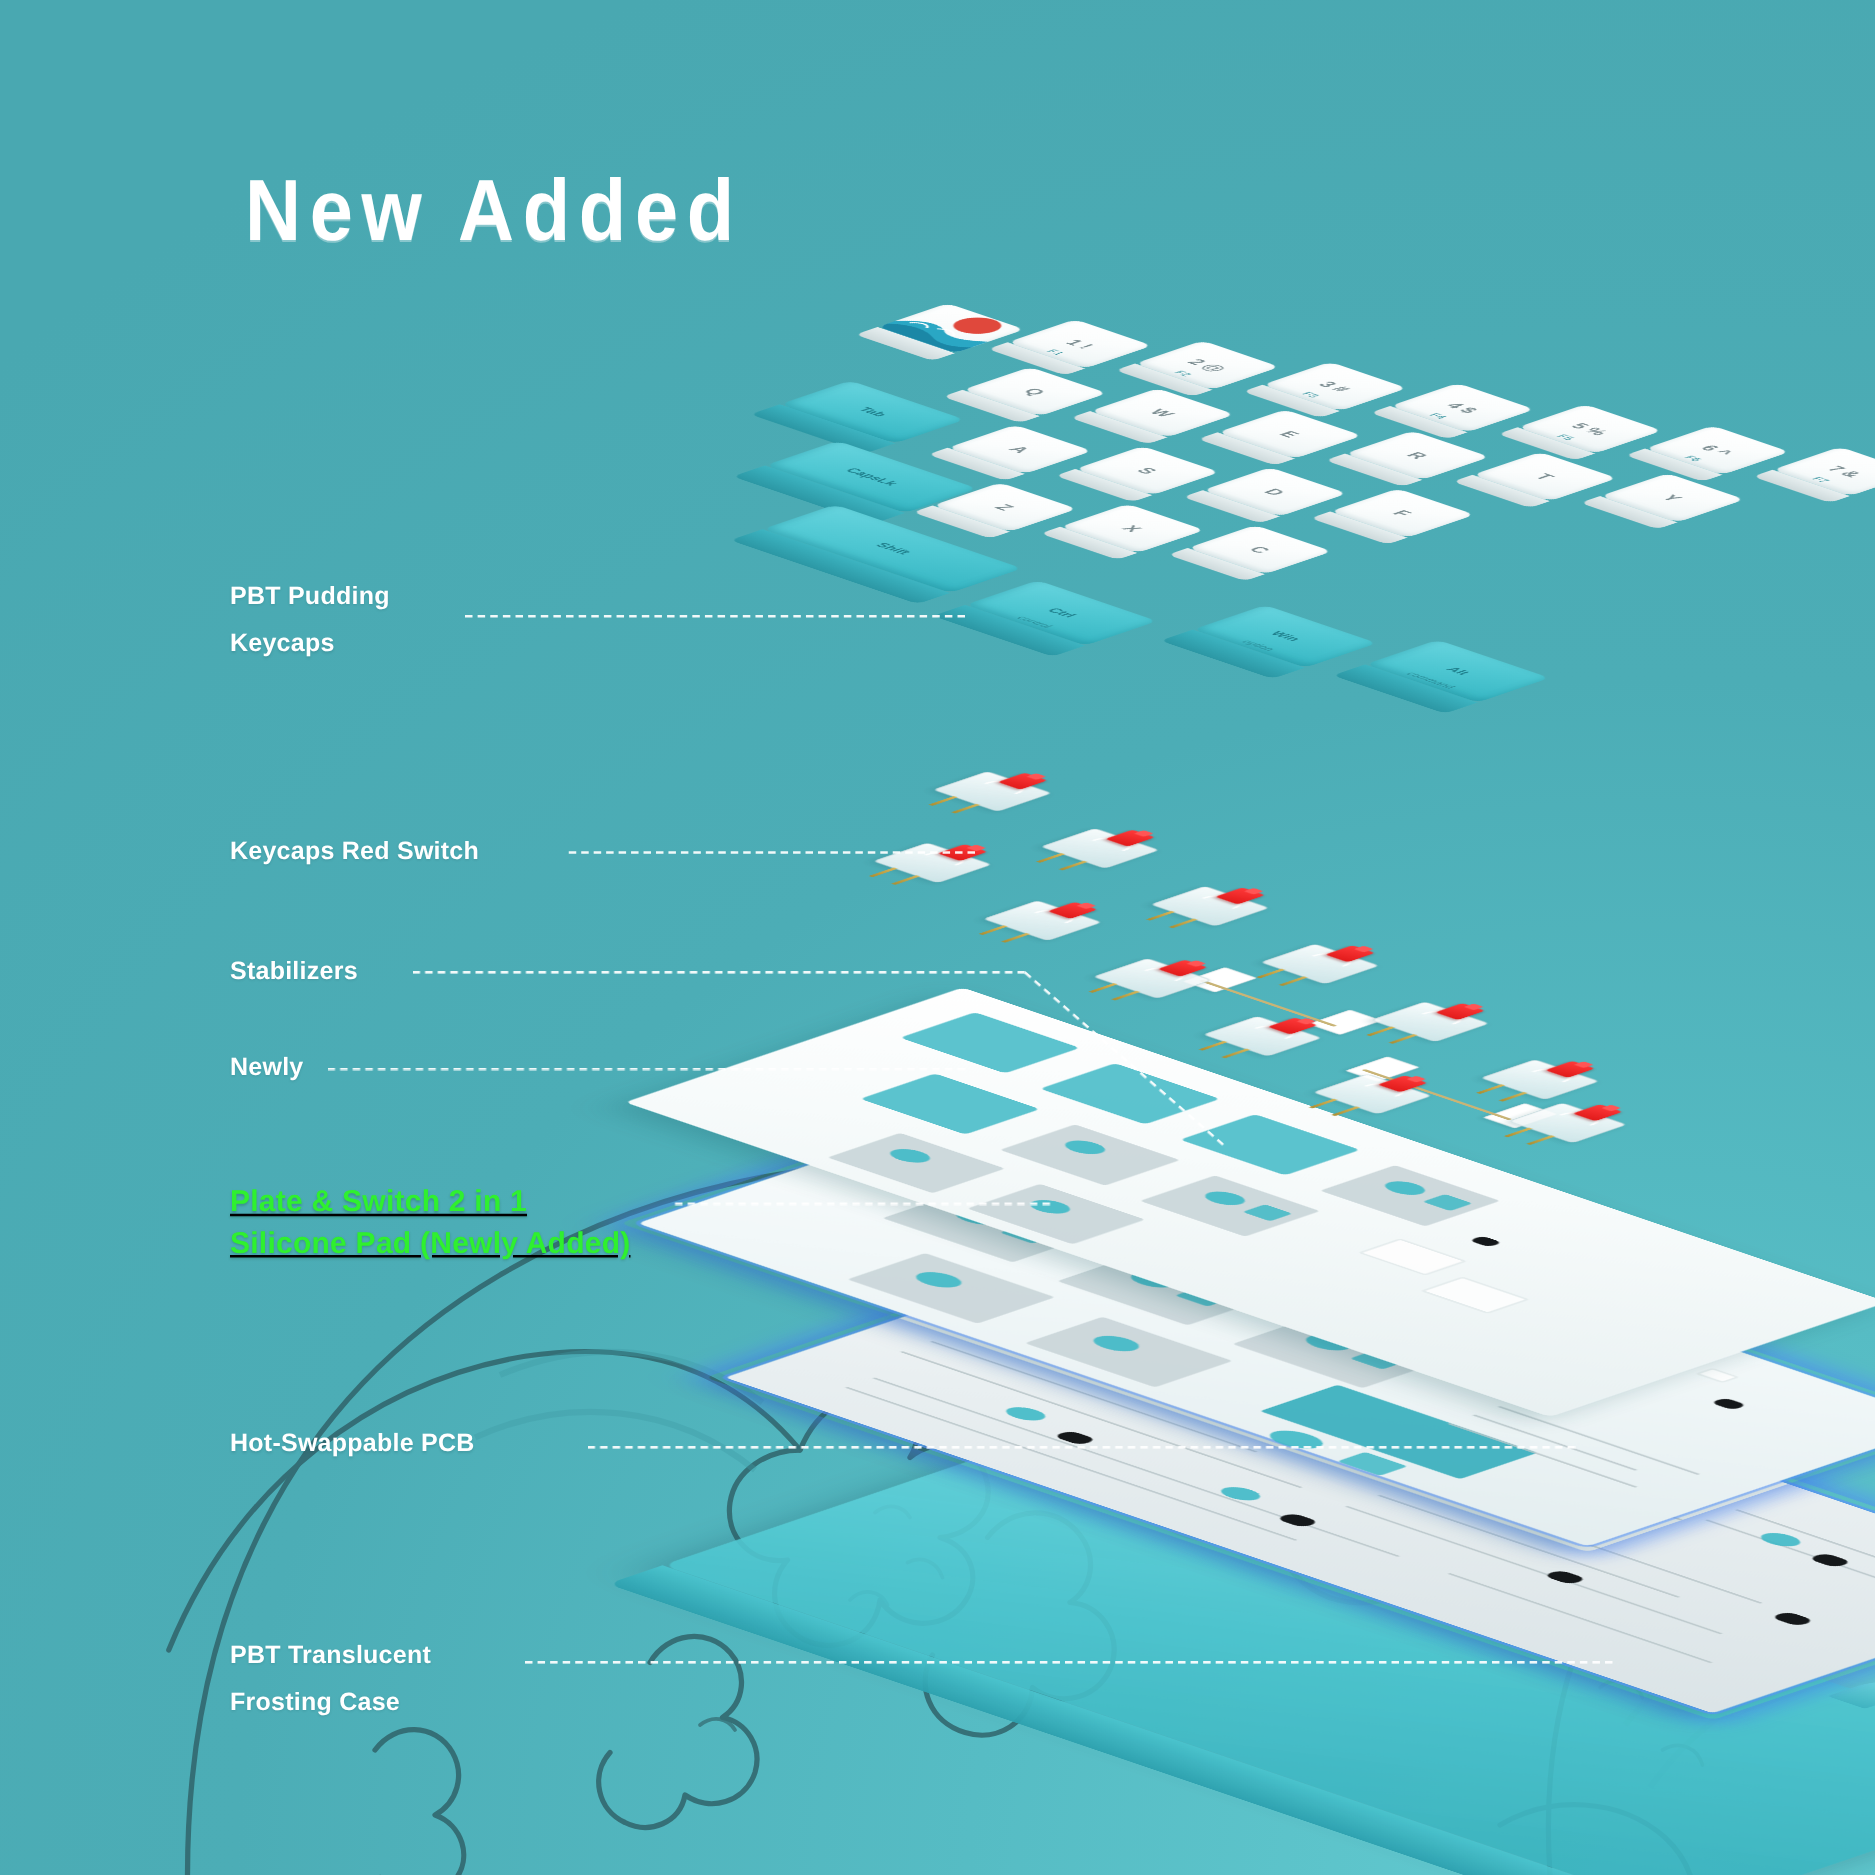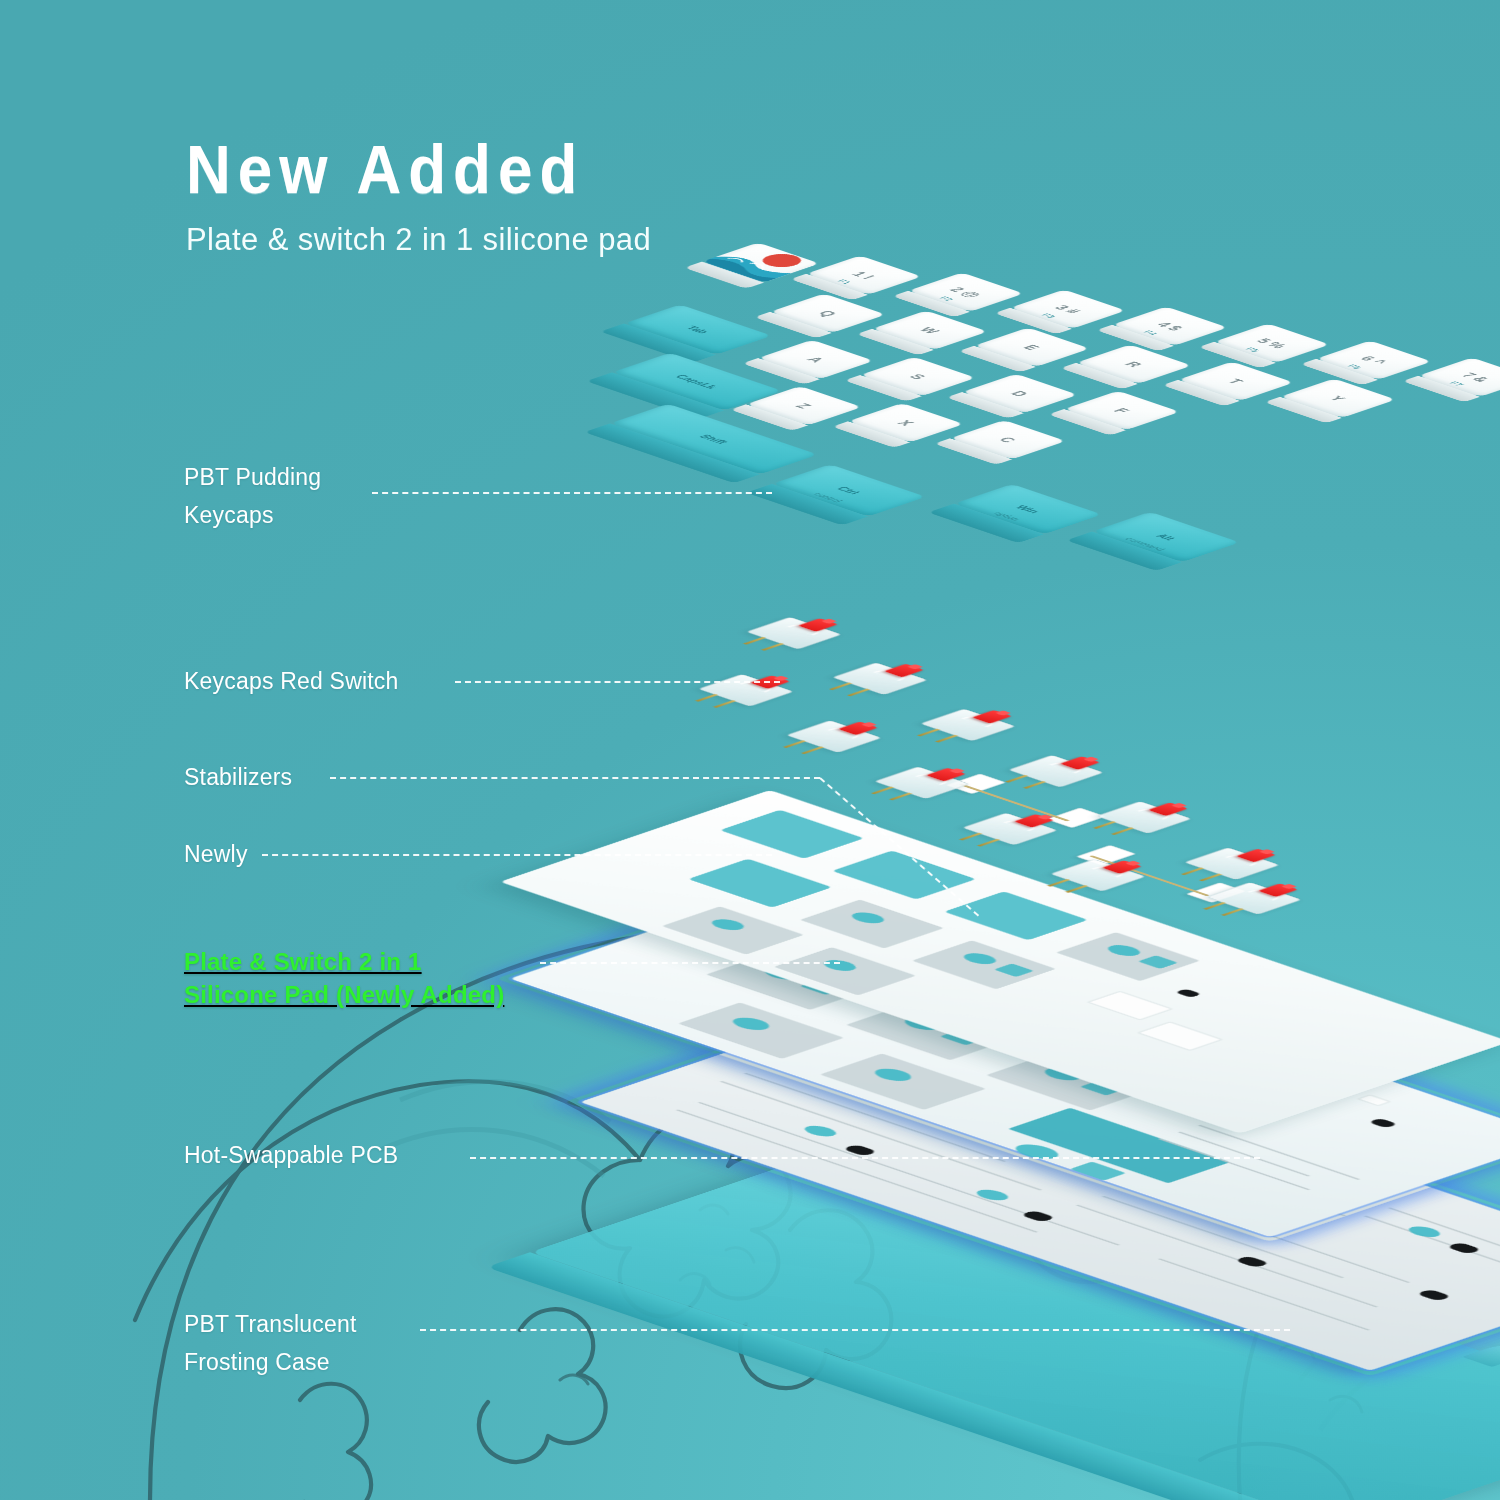--- a/index.html
+++ b/index.html
@@ -15,37 +15,37 @@
   #stage {
     position:absolute; inset:0;
     width:1500px; height:1500px;
     overflow:hidden;
     background:
       radial-gradient(130% 110% at 88% 100%, #63cbd1 0%, #56bcc4 28%, #4cadb6 58%, #49a8b1 100%);
   }
   .bg-wave-svg { position:absolute; inset:0; width:1500px; height:1500px; pointer-events:none; }
 
   
-  .title-wrap { position:absolute; left:186px; top:135px; z-index:60; }
+  .title-wrap { position:absolute; left:196px; top:135px; z-index:60; }
   .main-title {
     font-family:"Liberation Sans", sans-serif;
     font-size:62px; font-weight:700; color:#ffffff;
     letter-spacing:7px; line-height:1;
     text-shadow:0 1px 0 rgba(255,255,255,.35);
     transform:scaleY(1.12); transform-origin:left top;
   }
   .sub-title {
     margin-top:26px;
     font-size:31px; font-weight:400; color:#f4fdfd;
     letter-spacing:.4px; line-height:1.1;
   }
 
   .callout { position:absolute; z-index:70; display:flex; align-items:flex-start; }
   .callout .lbl {
-    color:#ffffff; font-size:23px; line-height:38px; font-weight:400;
+    color:#ffffff; font-size:20px; line-height:38px; font-weight:700;
     white-space:pre-line; letter-spacing:.2px;
     text-shadow:0 1px 2px rgba(20,70,75,.18);
   }
   .callout.green .lbl { color:#2ff02f; font-weight:700; font-size:24px; line-height:33px;
     text-shadow:0 1px 2px rgba(10,60,20,.25); }
 
   
   .leader {
     position:absolute; z-index:65; height:0;
     border-top:2px dashed rgba(255,255,255,.92);
@@ -235,21 +235,20 @@
       <path d="M 1090 998 c 50 26 78 72 82 132"></path>
       <path d="M 400 1100 c 70 -30 150 -24 210 22"></path>
       <path d="M 380 1150 c 74 -34 160 -26 224 26"></path>
       <path d="M 1300 1380 c 40 -50 92 -80 156 -90"></path>
       <path d="M 1320 1430 c 38 -54 92 -88 160 -98"></path>
     </g>
   </svg>
 
   <div class="title-wrap">
     <div class="main-title">New Added</div>
-    <div class="sub-title">Plate &amp; switch 2 in 1 silicone pad</div>
   </div>
 
   <div id="iso">
 
     <div class="layer" style="left:860px; top:1140px; width:820px; height:330px;
                 transform:matrix(1,0.34,-1,0.34,0,0); transform-origin:0 0;">
       <div class="slab" style="left:0; top:0; width:820px; height:330px;">
         <div class="face case-face"></div>
       </div>
       <div class="slab case-side" style="left:0; top:330px; width:820px; height:44px;"></div>

